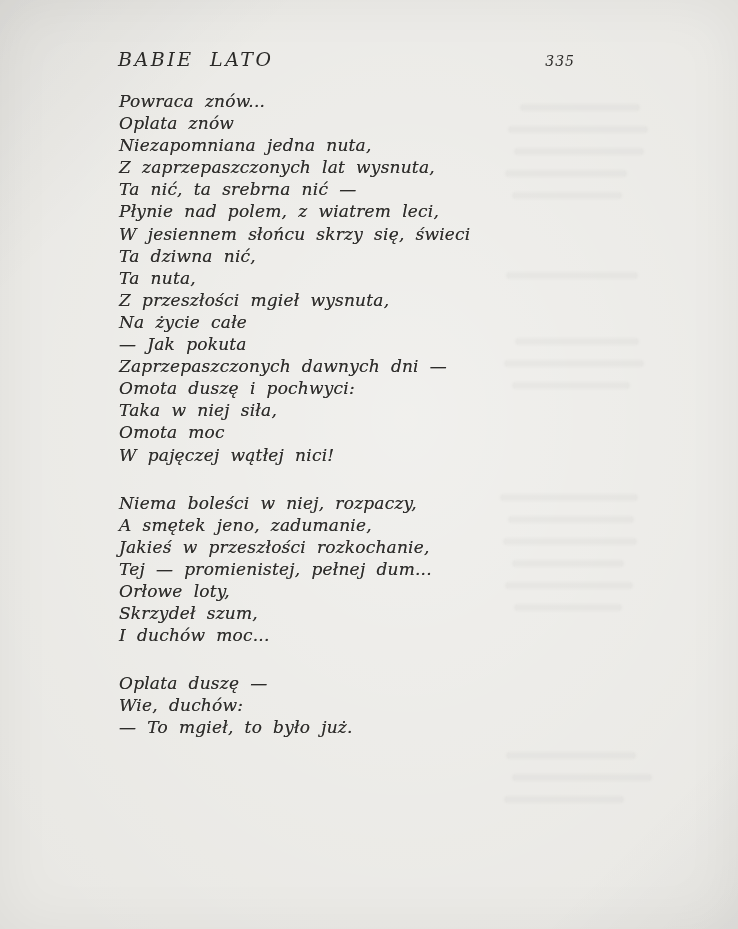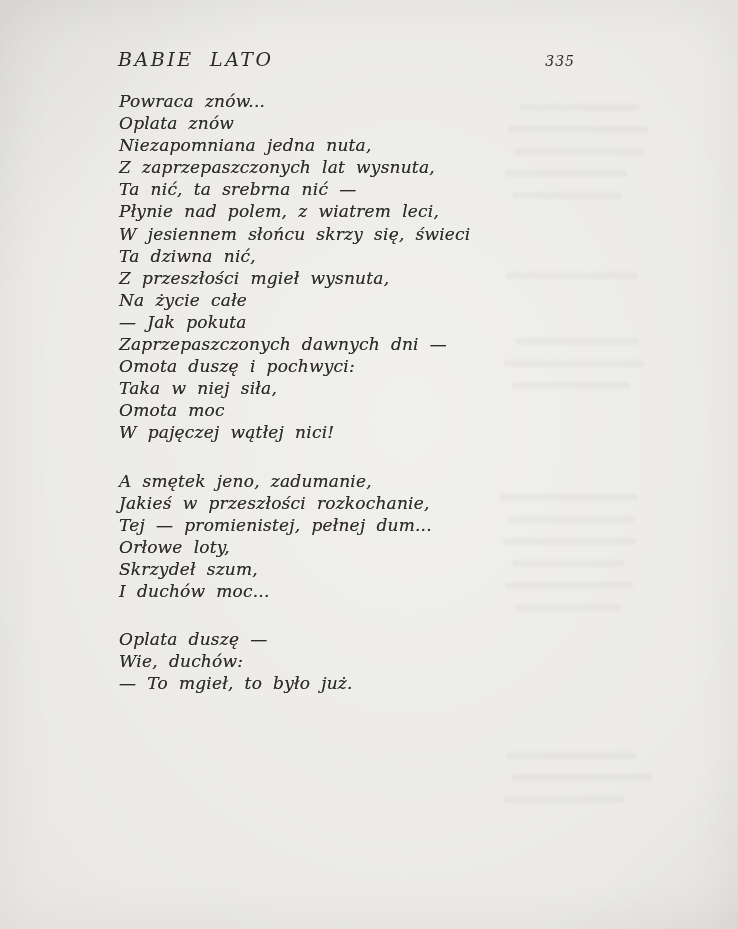--- a/index.html
+++ b/index.html
@@ -95,30 +95,32 @@
   <div class="poem">
       <div class="stanza">
         <div class="poem-line">Powraca znów...</div>
         <div class="poem-line">Oplata znów</div>
         <div class="poem-line">Niezapomniana jedna nuta,</div>
         <div class="poem-line">Z zaprzepaszczonych lat wysnuta,</div>
         <div class="poem-line">Ta nić, ta srebrna nić —</div>
         <div class="poem-line">Płynie nad polem, z wiatrem leci,</div>
         <div class="poem-line">W jesiennem słońcu skrzy się, świeci</div>
         <div class="poem-line">Ta dziwna nić,</div>
+        <div class="poem-line">Ta nuta,</div>
         <div class="poem-line">Z przeszłości mgieł wysnuta,</div>
         <div class="poem-line">Na życie całe</div>
         <div class="poem-line">— Jak pokuta</div>
         <div class="poem-line">Zaprzepaszczonych dawnych dni —</div>
         <div class="poem-line">Omota duszę i pochwyci:</div>
         <div class="poem-line">Taka w niej siła,</div>
         <div class="poem-line">Omota moc</div>
         <div class="poem-line">W pajęczej wątłej nici!</div>
       </div>
       <div class="stanza">
+        <div class="poem-line">Niema boleści w niej, rozpaczy,</div>
         <div class="poem-line">A smętek jeno, zadumanie,</div>
         <div class="poem-line">Jakieś w przeszłości rozkochanie,</div>
         <div class="poem-line">Tej — promienistej, pełnej dum...</div>
         <div class="poem-line">Orłowe loty,</div>
         <div class="poem-line">Skrzydeł szum,</div>
         <div class="poem-line">I duchów moc...</div>
       </div>
       <div class="stanza">
         <div class="poem-line">Oplata duszę —</div>
         <div class="poem-line">Wie, duchów:</div>

